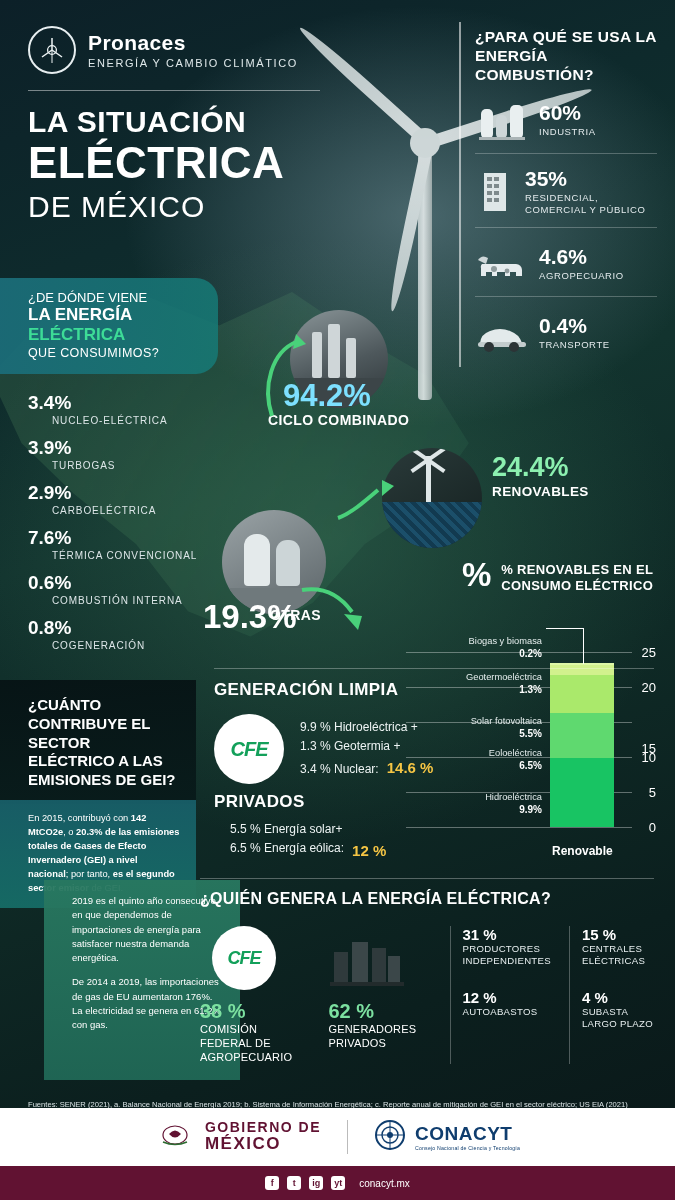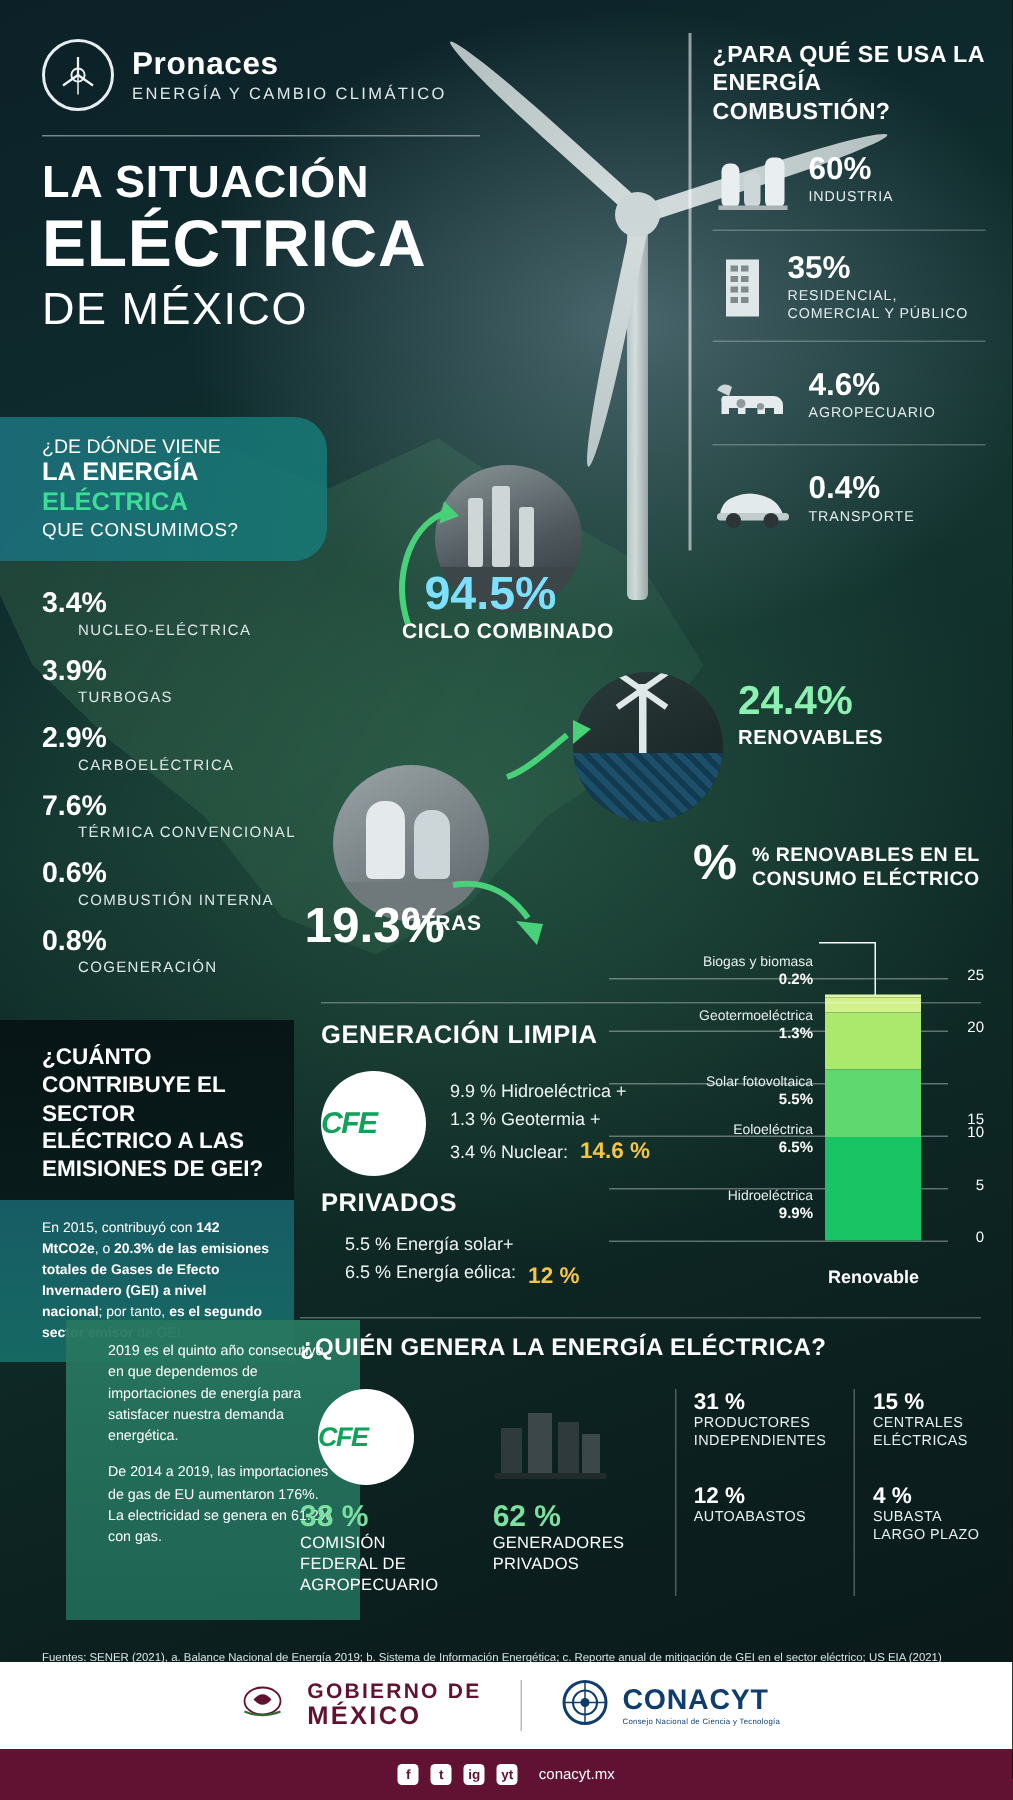--- a/index.html
+++ b/index.html
@@ -111,21 +111,21 @@
 
   .arrow { position: absolute; }
 
   
   .reno-head { position: absolute; left: 462px; top: 556px; width: 200px; }
   .reno-pct { font-size: 33px; font-weight: bold; color: #ffffff; }
   .reno-ttl { font-size: 13px; font-weight: bold; color: #ffffff; line-height: 1.25; letter-spacing: .3px;}
   .chart-wrap { position: absolute; left: 400px; top: 612px; width: 262px; height: 250px; }
   .bar { position: absolute; left: 150px; width: 64px; }
   .bar-seg { width: 64px; }
-  .axis-num { position: absolute; right: 6px; font-size: 10px; color: #ffffff; }
+  .axis-num { position: absolute; right: 6px; font-size: 13px; color: #ffffff; }
   .lead { position: absolute; font-size: 9.3px; color: #e6eeee; text-align: right; line-height: 1.25;}
   .lead b { color: #ffffff; font-size: 10px; }
   .tickline { position: absolute; left: 6px; height: 1px; background: rgba(255,255,255,.35); }
   .renlab { position: absolute; left: 152px; top: 232px; font-size: 12px; font-weight: bold; color: #ffffff; }
 
   
   .gei {
     position: absolute; left: 0; top: 680px; width: 196px; padding: 16px 16px 14px 28px;
     background: linear-gradient(180deg, rgba(6,18,20,.92), rgba(8,26,26,.92));
   }
@@ -142,21 +142,21 @@
     font-size: 9.5px; color: #ffffff; line-height: 1.5; margin-left: 44px;
   }
 
   .sep { position: absolute; background: rgba(255,255,255,.3); }
 
   
   .gl { position: absolute; left: 214px; top: 680px; width: 440px; }
   .gl h3 { color: #fff; font-size: 17px; font-weight: bold; letter-spacing: .4px;}
   .cfe-badge {
     width: 70px; height: 70px; border-radius: 50%; background: #ffffff;
-    display: flex; align-items: center; 
+    display: flex; align-items: center; justify-content: center;
   }
   .cfe-txt { font-size: 20px; font-weight: bold; color: #13a05a; font-style: italic; letter-spacing: -1px;}
   .gl-line { font-size: 12px; color: #eef4f4; line-height: 1.6; }
   .hl-yellow { color: #f5c544; font-weight: bold; font-size: 15px;}
   .hl-yellow2 { color: #f5c544; font-weight: bold; font-size: 15px;}
 
   
   .qg { position: absolute; left: 200px; top: 890px; width: 462px; }
   .qg h3 { color:#fff; font-size: 16px; font-weight: bold; letter-spacing:.3px;}
   .qg-val { font-size: 20px; font-weight: bold; color: #7ce0a0; }
@@ -317,21 +317,21 @@
     <div class="src-val">0.8%</div>
     <div class="src-lbl">COGENERACIÓN</div>
   </div>
 
   <div class="circ c-ciclo">
     <div class="stack" style="left:22px; top:22px; width:10px; height:46px;"></div>
     <div class="stack" style="left:38px; top:14px; width:12px; height:54px;"></div>
     <div class="stack" style="left:56px; top:28px; width:10px; height:40px;"></div>
     <div style="position:absolute;left:0;bottom:0;width:100%;height:30px;background:#3c4548;"></div>
   </div>
-  <div class="v-573 big-pct">94.5%</div>
+  <div class="v-573 big-pct">94.2%</div>
   <div class="l-573">CICLO COMBINADO</div>
 
   <div class="circ c-reno">
     <div style="position:absolute;left:44px;top:8px;width:5px;height:46px;background:#dfe7e8;"></div>
     <div style="position:absolute;left:26px;top:10px;width:40px;height:4px;background:#dfe7e8;transform:rotate(35deg);"></div>
     <div style="position:absolute;left:26px;top:10px;width:40px;height:4px;background:#dfe7e8;transform:rotate(-35deg);"></div>
     <div style="position:absolute;left:0;bottom:0;width:100%;height:46px;background:repeating-linear-gradient(45deg,#1b4f6a,#1b4f6a 4px,#123a50 4px,#123a50 8px);"></div>
   </div>
   <div class="v-244">24.4%</div>
   <div class="l-244">RENOVABLES</div>

